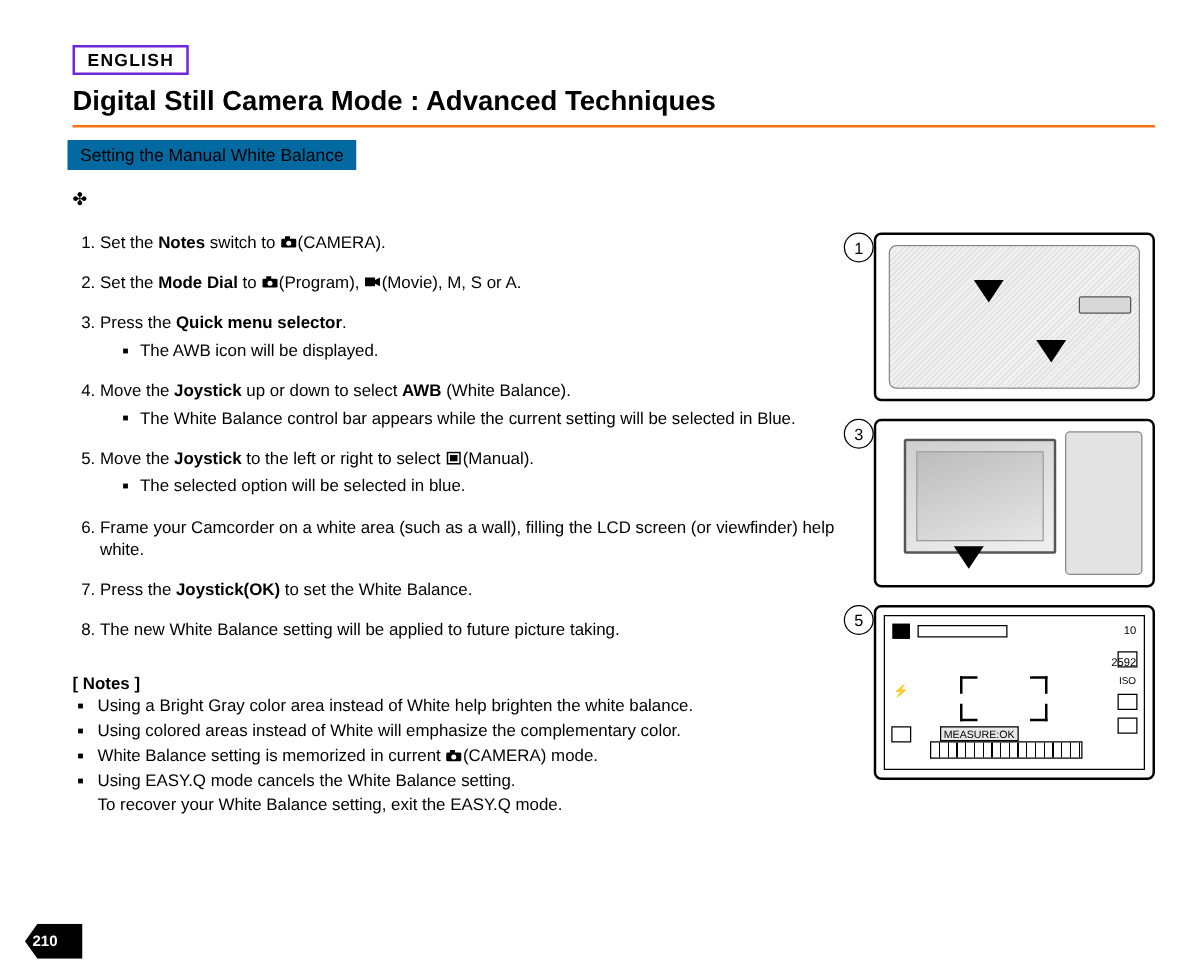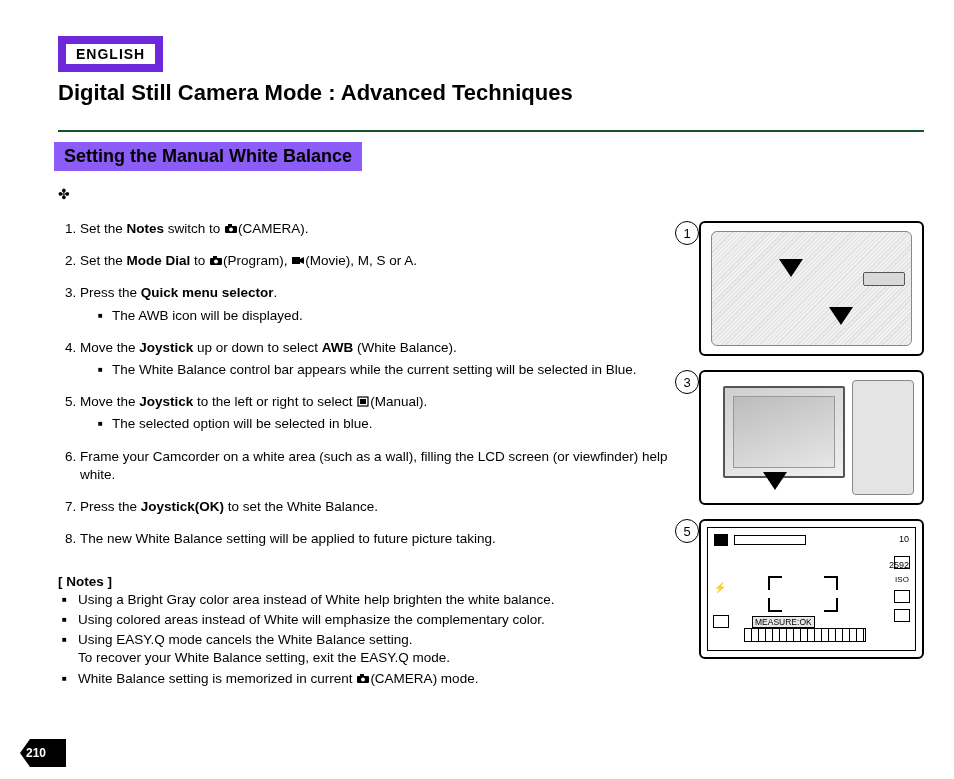--- a/index.html
+++ b/index.html
@@ -1,19 +1,19 @@
 <!DOCTYPE html>
 <html><head>
 <meta charset="utf-8">
 <style>
   html,body{margin:0;padding:0;background:#fff;font-family:Arial,Helvetica,sans-serif;color:#000}
   .page{width:954px;height:779px;position:relative;box-sizing:border-box;padding:36px 30px 30px 58px}
-  .lang-box{display:inline-block;border:8px solid #6d28d9;padding:2px 10px;font-weight:bold;font-size:14px;letter-spacing:1px}
-  .title{font-size:22px;font-weight:bold;margin:8px 0 0 0;padding-bottom:24px;border-bottom:2px solid #14532d}
-  .subhead{display:inline-block;background:#8b5cf6;font-weight:bold;font-size:18px;padding:4px 10px;margin:10px 0 14px -4px}
+  .lang-box{display:inline-block;border:2px solid #6d28d9;padding:2px 10px;font-weight:bold;font-size:14px;letter-spacing:1px}
+  .title{font-size:22px;font-weight:bold;margin:8px 0 0 0;padding-bottom:6px;border-bottom:2px solid #f97316}
+  .subhead{display:inline-block;background:#0369a1;font-weight:normal;font-size:14px;padding:4px 10px;margin:10px 0 14px -4px}
   .content{display:flex;gap:24px}
   .textcol{flex:1;font-size:13.5px;line-height:1.35}
   .figcol{width:225px;display:flex;flex-direction:column;gap:14px;padding-top:36px}
   .bullet-line{display:flex;gap:10px;margin-bottom:16px}
   .bullet-sym{font-size:14px}
   ol.steps{list-style:decimal;padding-left:22px;margin:0 0 24px 0}
   ol.steps>li{margin-bottom:14px}
   ul.sub{list-style:none;padding-left:18px;margin:4px 0 0 0}
   ul.sub>li{position:relative;padding-left:14px}
   ul.sub>li:before{content:"■";font-size:8px;position:absolute;left:0;top:4px}
@@ -102,26 +102,26 @@
             </ul></li>
           <li>Frame your Camcorder on a white area (such as a wall), filling the LCD screen (or viewfinder) help white.</li>
           <li>Press the <b>Joystick(OK)</b> to set the White Balance.</li>
           <li>The new White Balance setting will be applied to future picture taking.</li>
         </ol>
 
       <div class="notes-head">[ Notes ]</div>
       <ul class="notes">
           <li>Using a Bright Gray color area instead of White help brighten the white balance.</li>
           <li>Using colored areas instead of White will emphasize the complementary color.</li>
-          <li>Using EASY.Q mode cancels the White Balance setting.<br>To recover your White Balance setting, exit the EASY.Q mode.</li>
           <li>White Balance setting is memorized in current <span class="inline-icon"><svg viewBox="0 0 14 11">
                 <rect x="1" y="3" width="12" height="7" rx="1" fill="#000"></rect>
                 <rect x="4" y="1" width="4" height="3" fill="#000"></rect>
                 <circle cx="7" cy="6.5" r="2" fill="#fff"></circle>
               </svg></span>(CAMERA) mode.</li>
+          <li>Using EASY.Q mode cancels the White Balance setting.<br>To recover your White Balance setting, exit the EASY.Q mode.</li>
         </ul>
 
     </div>
 
     <div class="figcol">
 
       <div class="figbox">
         <div class="fignum">1</div>
         <div class="cam-body"></div>
         <div class="arrow-down a1"></div>

